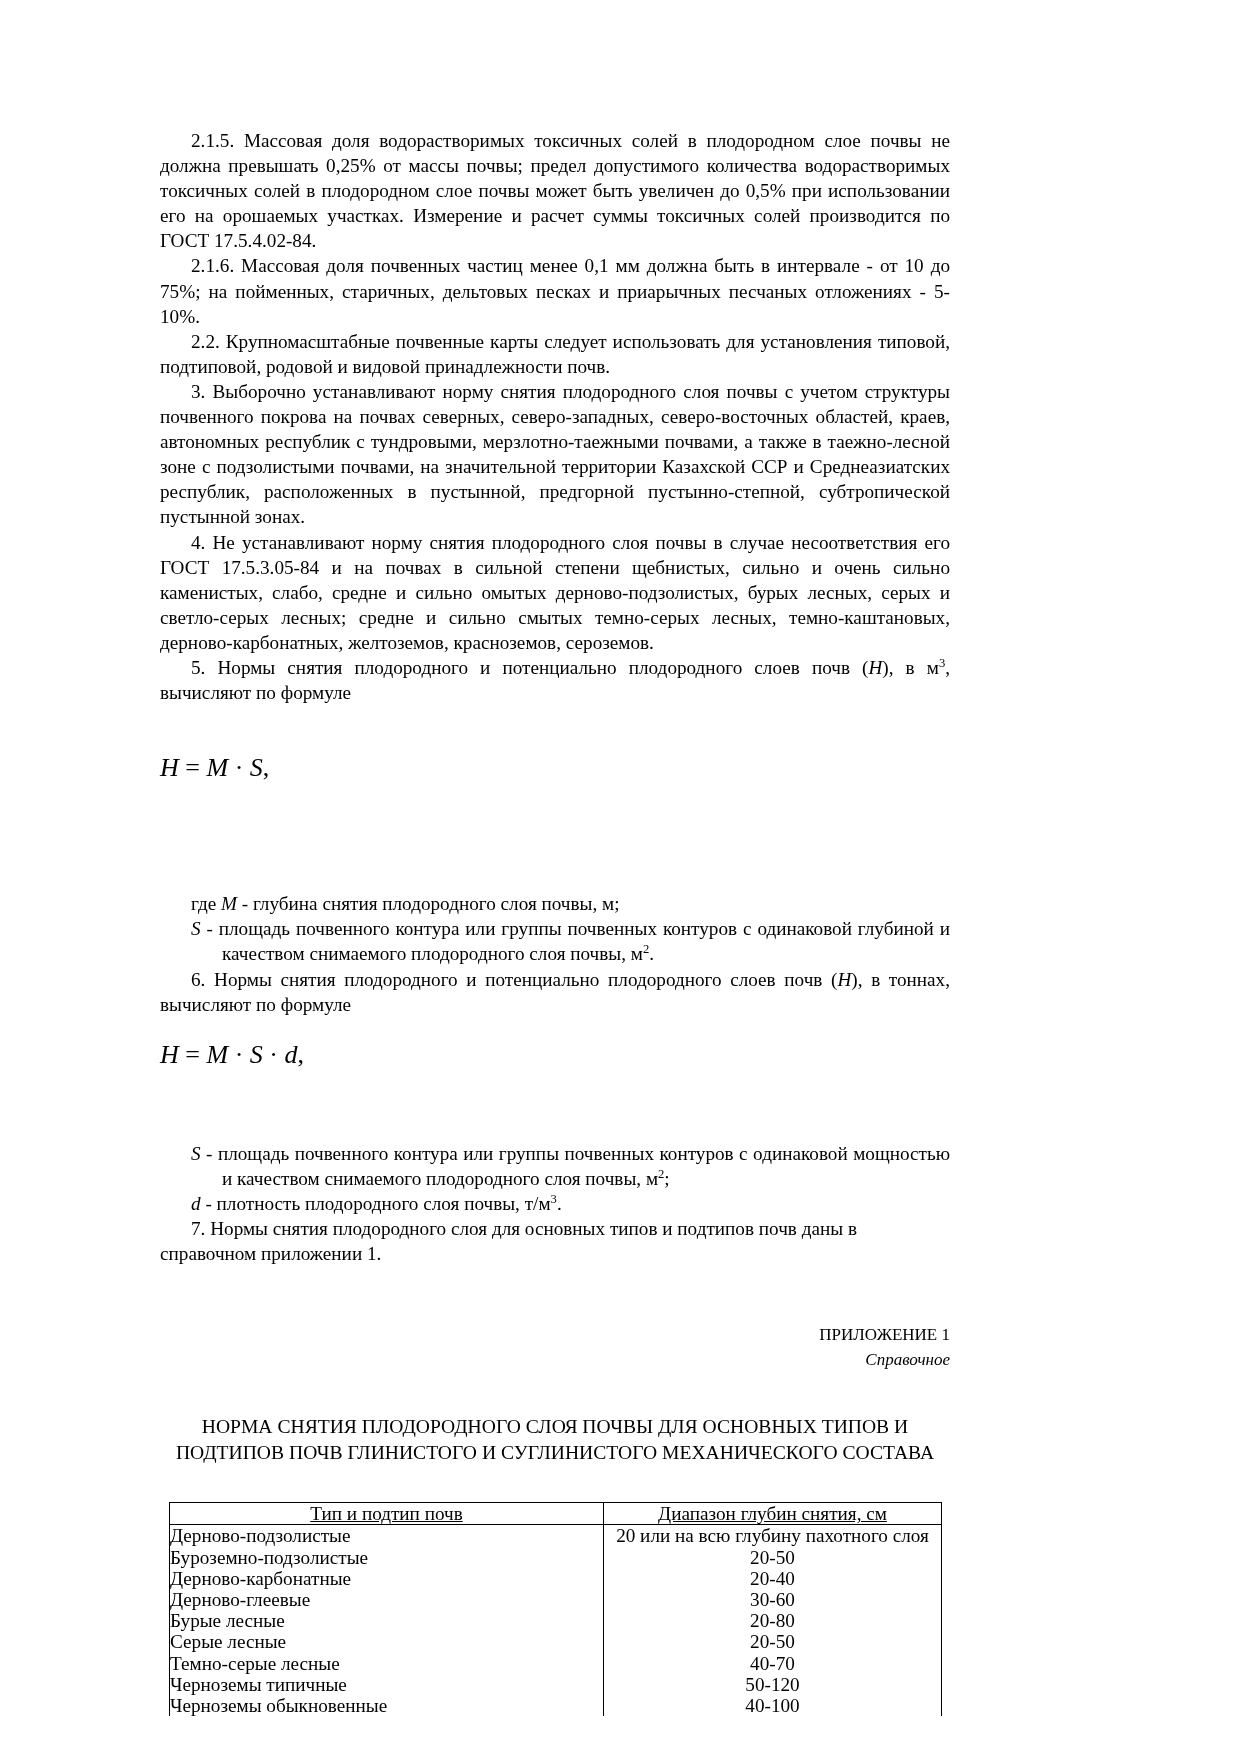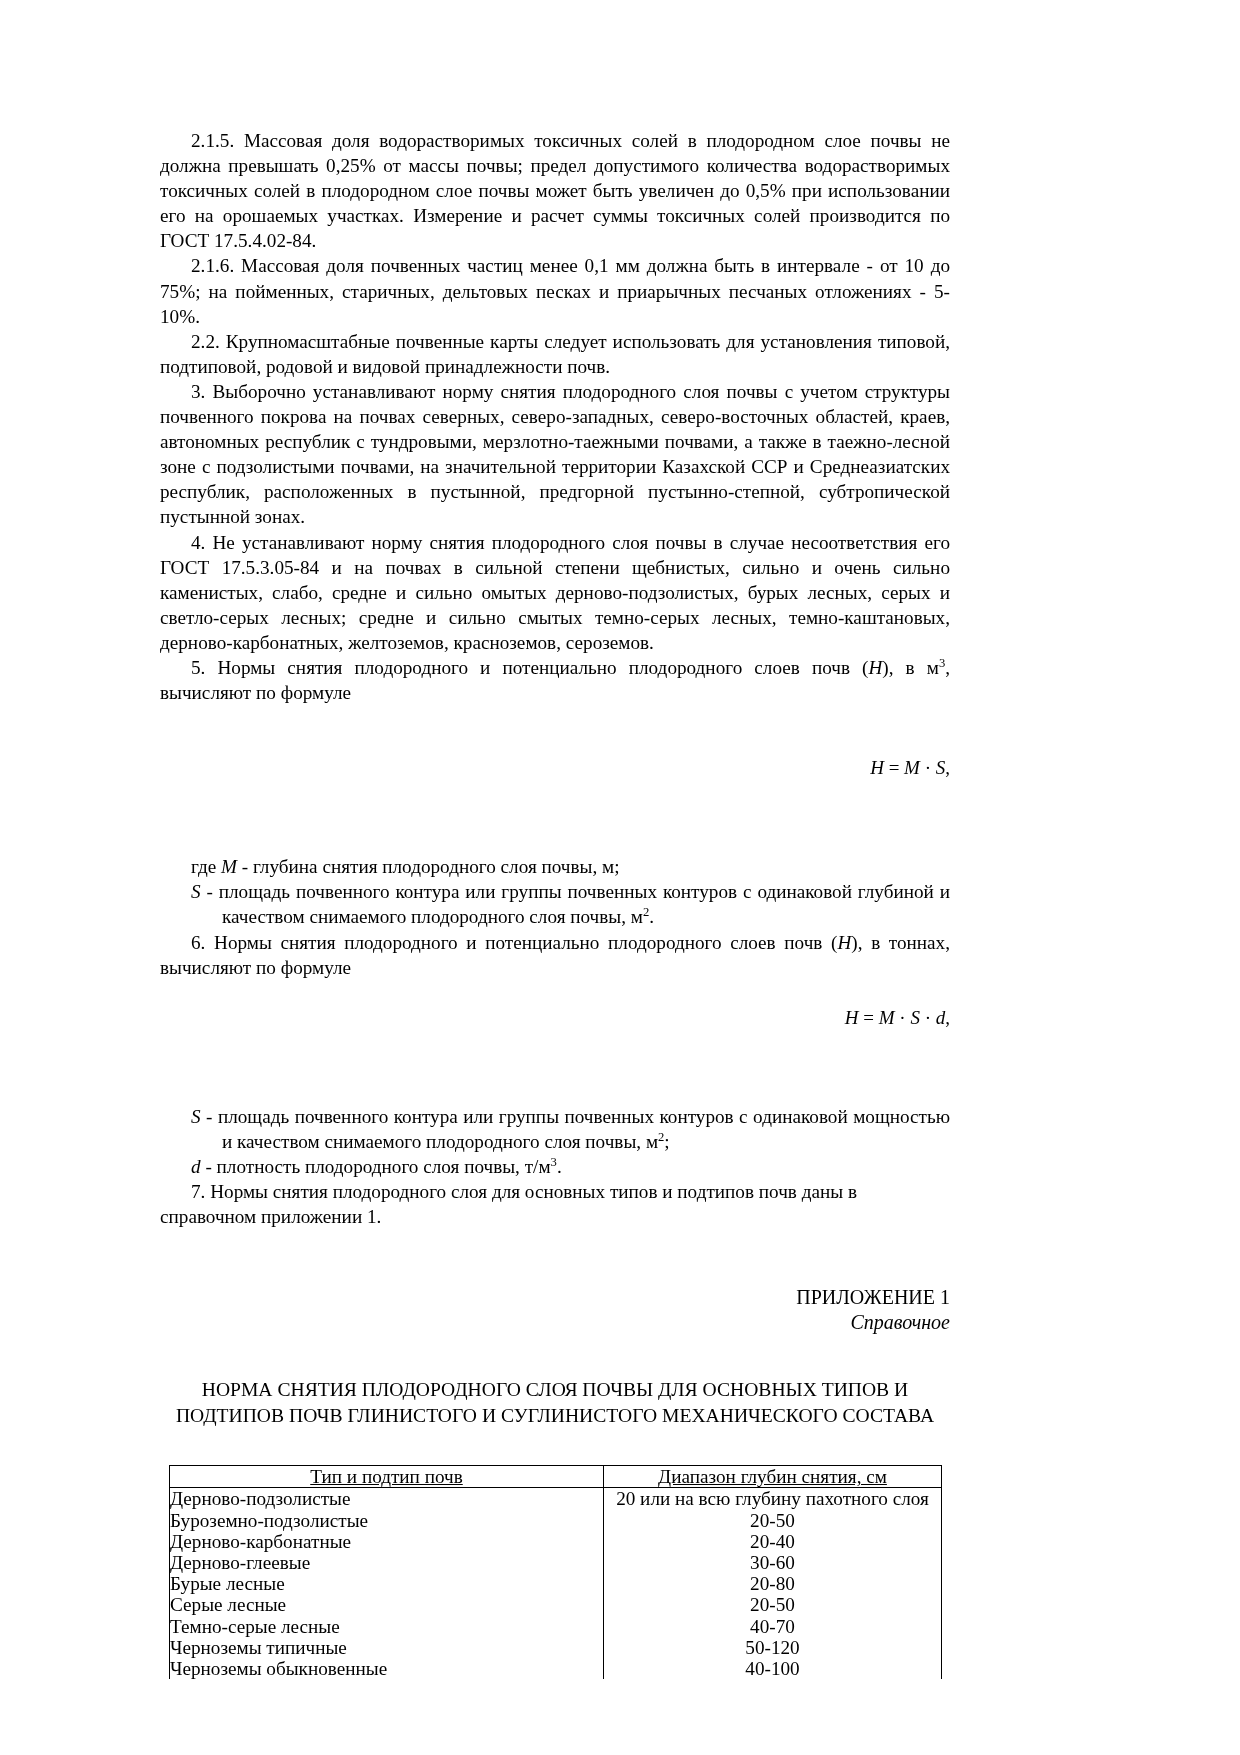--- a/index.html
+++ b/index.html
@@ -37,43 +37,43 @@
     text-align: justify;
   }
   .para.noindent {
     text-indent: 0;
   }
   .para:last-child {
     text-align: left;
   }
   .formula {
     margin: 0;
-    text-align: right;
+    text-align: left;
     font-style: italic;
-    font-size: 19px;
+    font-size: 26px;
     line-height: 25.1px;
   }
   .formula .op {
     font-style: normal;
   }
   .spacer-sm { height: 25px; }
   .spacer-md { height: 50px; }
   .spacer-lg { height: 74px; }
   .mvar {
     font-style: italic;
   }
   sup {
     font-size: 0.66em;
     vertical-align: super;
     line-height: 0;
   }
   .appendix-block {
     width: 790px;
     text-align: right;
-    font-size: 20px;
+    font-size: 17px;
     line-height: 25.1px;
   }
   .appendix-sub {
     font-style: italic;
   }
   .doc-title {
     width: 790px;
     text-align: center;
     font-weight: normal;
     font-size: 19.6px;
@@ -133,21 +133,21 @@
     <p class="para">4. Не устанавливают норму снятия плодородного слоя почвы в случае несоответствия его ГОСТ 17.5.3.05-84 и на почвах в сильной степени щебнистых, сильно и очень сильно каменистых, слабо, средне и сильно омытых дерново-подзолистых, бурых лесных, серых и светло-серых лесных; средне и сильно смытых темно-серых лесных, темно-каштановых, дерново-карбонатных, желтоземов, красноземов, сероземов.</p>
 
     <p class="para"><span>5. Нормы снятия плодородного и потенциально плодородного слоев почв (</span><span class="mvar">H</span><span>), в м</span><sup>3</sup><span>, вычисляют по формуле</span></p>
 
     <div class="spacer-md"></div>
 
     <p class="formula"><span>H</span>&nbsp;<span class="op">=</span>&nbsp;<span>M</span>&nbsp;<span class="op">·</span>&nbsp;<span>S</span><span class="op">,</span></p>
 
     <div class="spacer-lg"></div>
 
-    <p class="para noindent" style="padding-left:31px;"><span>где </span><span class="mvar">M</span><span> - глубина снятия плодородного слоя почвы, м;</span></p>
+    <p class="para noindent" style="padding-left:31px;margin-top:37px;"><span>где </span><span class="mvar">M</span><span> - глубина снятия плодородного слоя почвы, м;</span></p>
 
     <p class="para noindent" style="padding-left:31px; text-indent:-31px; margin-left:31px;"><span class="mvar">S</span><span> - площадь почвенного контура или группы почвенных контуров с одинаковой глубиной и качеством снимаемого плодородного слоя почвы, м</span><sup>2</sup><span>.</span></p>
 
     <p class="para"><span>6. Нормы снятия плодородного и потенциально плодородного слоев почв (</span><span class="mvar">H</span><span>), в тоннах, вычисляют по формуле</span></p>
 
     <div class="spacer-sm"></div>
 
     <p class="formula"><span>H</span>&nbsp;<span class="op">=</span>&nbsp;<span>M</span>&nbsp;<span class="op">·</span>&nbsp;<span>S</span>&nbsp;<span class="op">·</span>&nbsp;<span>d</span><span class="op">,</span></p>
 
     <div class="spacer-lg"></div>

